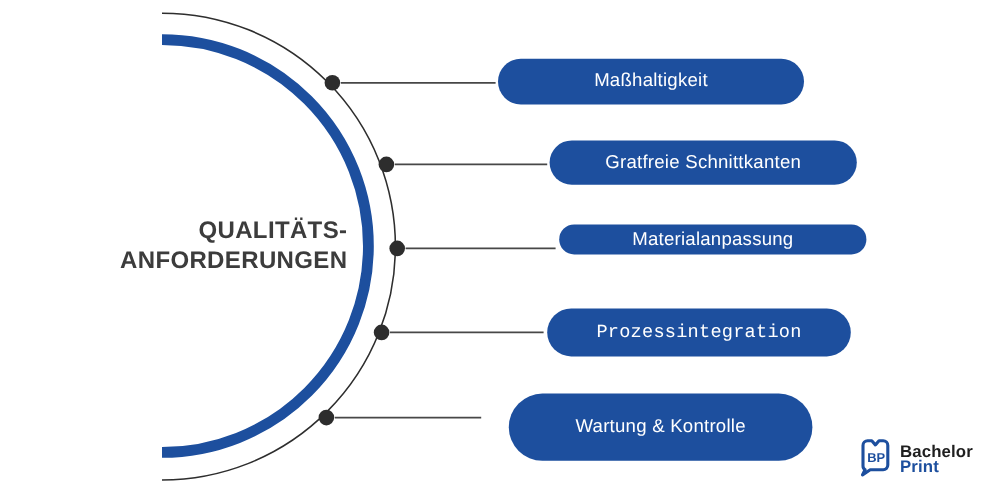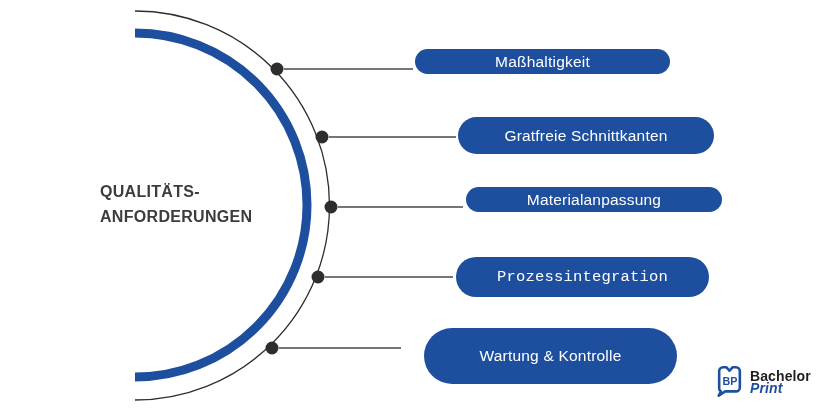--- a/index.html
+++ b/index.html
@@ -32,41 +32,42 @@
     border-radius:999px;
     display:flex;align-items:center;justify-content:center;
     color:var(--pill-text);
     font-size:15.5px;
     letter-spacing:0.2px;
   }
   .title{
     position:absolute;
     left:100px;top:180px;
     color:var(--title-text);
-    font-size:16px;
+    font-size:20px;
     font-weight:bold;
     line-height:24.5px;
     letter-spacing:0.3px;
     white-space:nowrap;
+    text-align:right;
   }
   .title span{display:block;}
   .logo{
     position:absolute;
     left:714px;top:364px;
     display:flex;align-items:center;gap:5px;
   }
   .logo-icon{display:block;}
   .logo-text{
     font-weight:bold;
     font-size:14px;
     line-height:12px;
     letter-spacing:0.1px;
   }
   .logo-text .top{color:var(--logo-dark);display:block;}
-  .logo-text .bottom{color:var(--primary-blue);display:block;font-style:italic;}
+  .logo-text .bottom{color:var(--primary-blue);display:block;}
 </style>
 </head>
 <body>
 
 <div class="canvas">
 
   <svg class="diagram-svg" width="825" height="412" viewBox="0 0 825 412">
 
     <path class="outer-arc" d="M 135 11 A 194.5 194.5 0 0 1 135 400"></path>
 
@@ -83,21 +84,21 @@
     <circle class="dot" cx="331" cy="207" r="6.5"></circle>
     <circle class="dot" cx="318" cy="277" r="6.5"></circle>
     <circle class="dot" cx="272" cy="348" r="6.5"></circle>
   </svg>
 
   <div class="title">
     <span>QUALITÄTS-</span>
     <span>ANFORDERUNGEN</span>
   </div>
 
-  <div class="pill" style="left:415px;top:49px;width:255px;height:25px;">
+  <div class="pill" style="left:415px;top:49px;width:255px;height:38px;">
     <span>Maßhaltigkeit</span>
   </div>
   <div class="pill" style="left:458px;top:117px;width:256px;height:37px;">
     <span>Gratfreie Schnittkanten</span>
   </div>
   <div class="pill" style="left:466px;top:187px;width:256px;height:25px;">
     <span>Materialanpassung</span>
   </div>
   <div class="pill" style="left:456px;top:257px;width:253px;height:40px;font-family:Liberation Mono, monospace;">
     <span>Prozessintegration</span>

